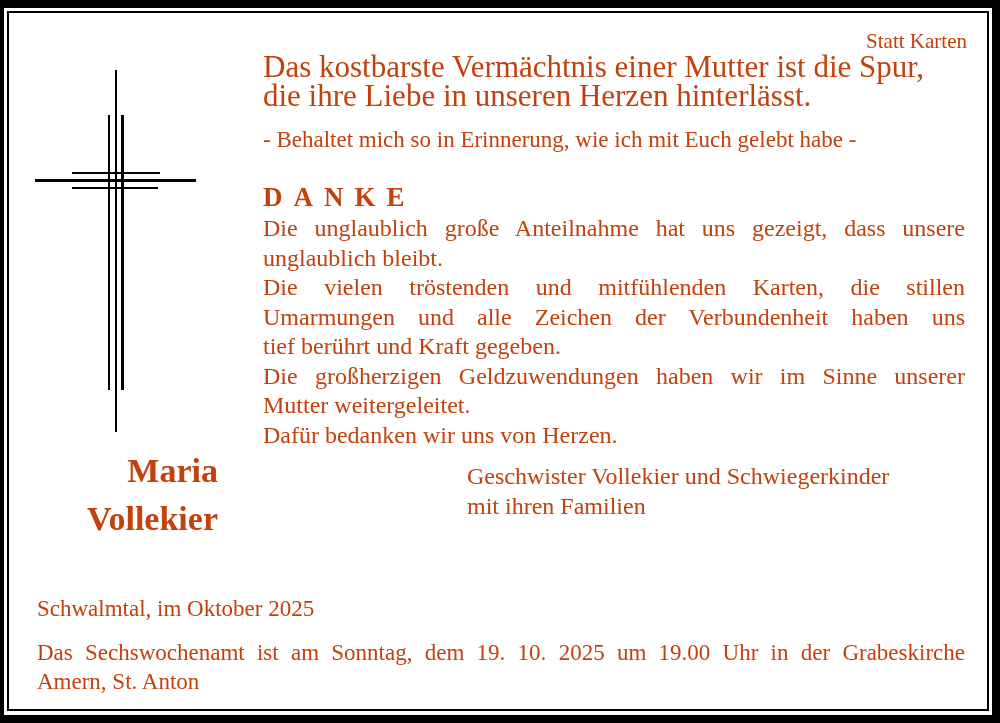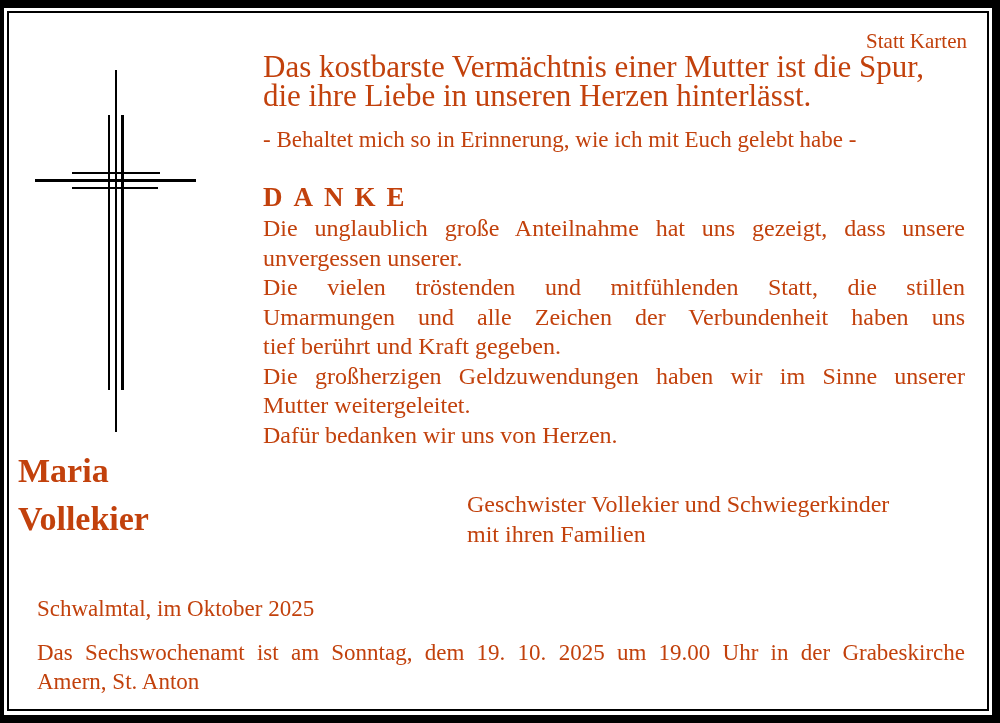--- a/index.html
+++ b/index.html
@@ -32,35 +32,35 @@
   .xline { position: absolute; background: #000; }
   .v-center { left: 114.5px; top: 70px;  width: 2px;   height: 362px; }
   .v-left   { left: 107.5px; top: 115px; width: 2px;   height: 275px; }
   .v-right  { left: 121px;   top: 115px; width: 2.5px; height: 275px; }
   .h-top    { left: 72px;  top: 171.5px; width: 88px;  height: 2px; }
   .h-mid    { left: 35px;  top: 179px;   width: 161px; height: 2.5px; }
   .h-bottom { left: 72px;  top: 186.5px; width: 86px;  height: 2px; }
 
   .name {
     position: absolute; left: 18px; top: 447px; width: 200px;
-    text-align: left; font-weight: bold;
+    text-align: right; font-weight: bold;
     font-size: 34px; line-height: 48px;
   }
 
   .main { position: absolute; left: 263px; top: 52px; width: 702px; font-size: 24px; }
   .quote    { font-size: 31px; line-height: 29px; }
   .remember { margin-top: 15px; font-size: 23px; line-height: 29px; }
   .danke {
     margin-top: 27px; font-size: 27px; font-weight: bold;
     letter-spacing: 11px; line-height: 32px;
   }
   .bodyblock { margin-top: 1px; line-height: 29.5px; }
   .jline { text-align: justify; text-align-last: justify; }
   .lline { text-align: left; }
-  .sig { margin-top: 40px; margin-left: 204px; line-height: 29.5px; }
+  .sig { margin-top: 12px; margin-left: 204px; line-height: 29.5px; }
 
   .placeline { position: absolute; left: 37px; top: 595px; font-size: 23px; line-height: 28px; }
   .service   { position: absolute; left: 37px; top: 638px; width: 928px; font-size: 23px; line-height: 29px; }
 </style>
 </head>
 <body>
 
 <div class="page">
 
   <div class="frame-outer"></div>
@@ -87,22 +87,22 @@
       <div>Das kostbarste Vermächtnis einer Mutter ist die Spur,</div>
       <div>die ihre Liebe in unseren Herzen hinterlässt.</div>
     </div>
 
     <div class="remember">- Behaltet mich so in Erinnerung, wie ich mit Euch gelebt habe -</div>
 
     <div class="danke">DANKE</div>
 
     <div class="bodyblock">
       <div class="jline">Die unglaublich große Anteilnahme hat uns gezeigt, dass unsere</div>
-      <div class="lline">unvergessen unserer.</div>
-      <div class="jline">Die vielen tröstenden und mitfühlenden Statt, die stillen</div>
+      <div class="lline">unglaublich bleibt.</div>
+      <div class="jline">Die vielen tröstenden und mitfühlenden Karten, die stillen</div>
       <div class="jline">Umarmungen und alle Zeichen der Verbundenheit haben uns</div>
       <div class="lline">tief berührt und Kraft gegeben.</div>
       <div class="jline">Die großherzigen Geldzuwendungen haben wir im Sinne unserer</div>
       <div class="lline">Mutter weitergeleitet.</div>
       <div class="lline">Dafür bedanken wir uns von Herzen.</div>
     </div>
 
     <div class="sig">
       <div>Geschwister Vollekier und Schwiegerkinder</div>
       <div>mit ihren Familien</div>

